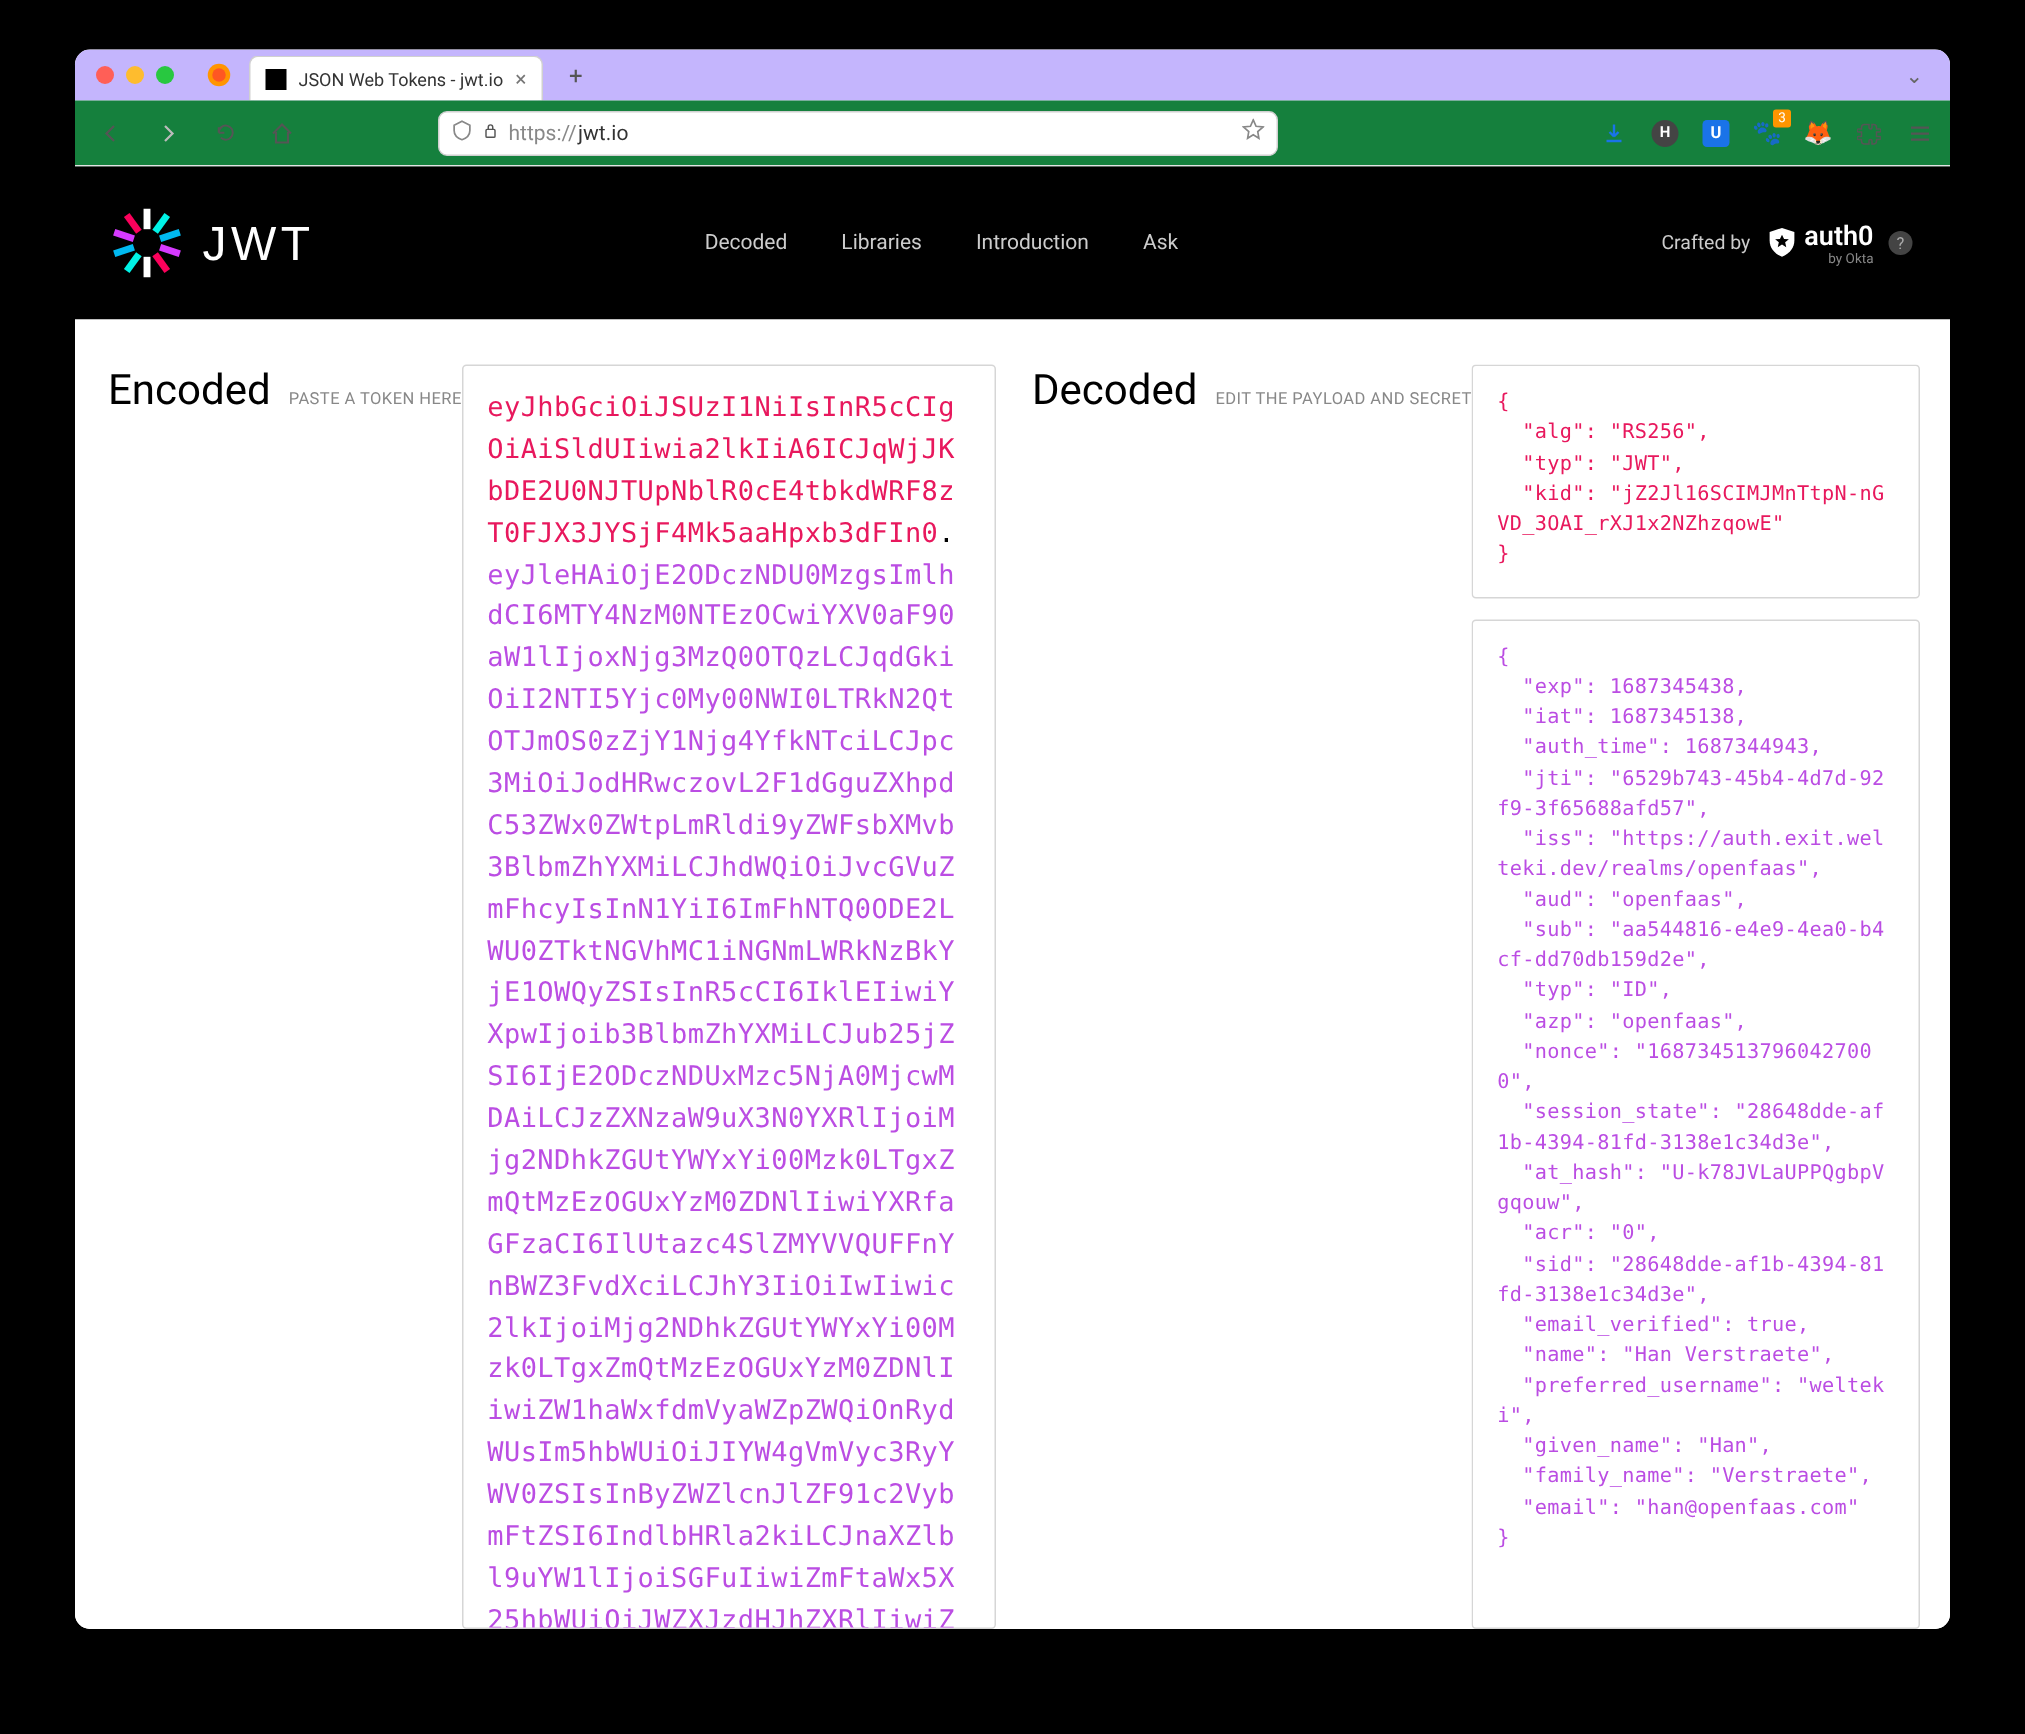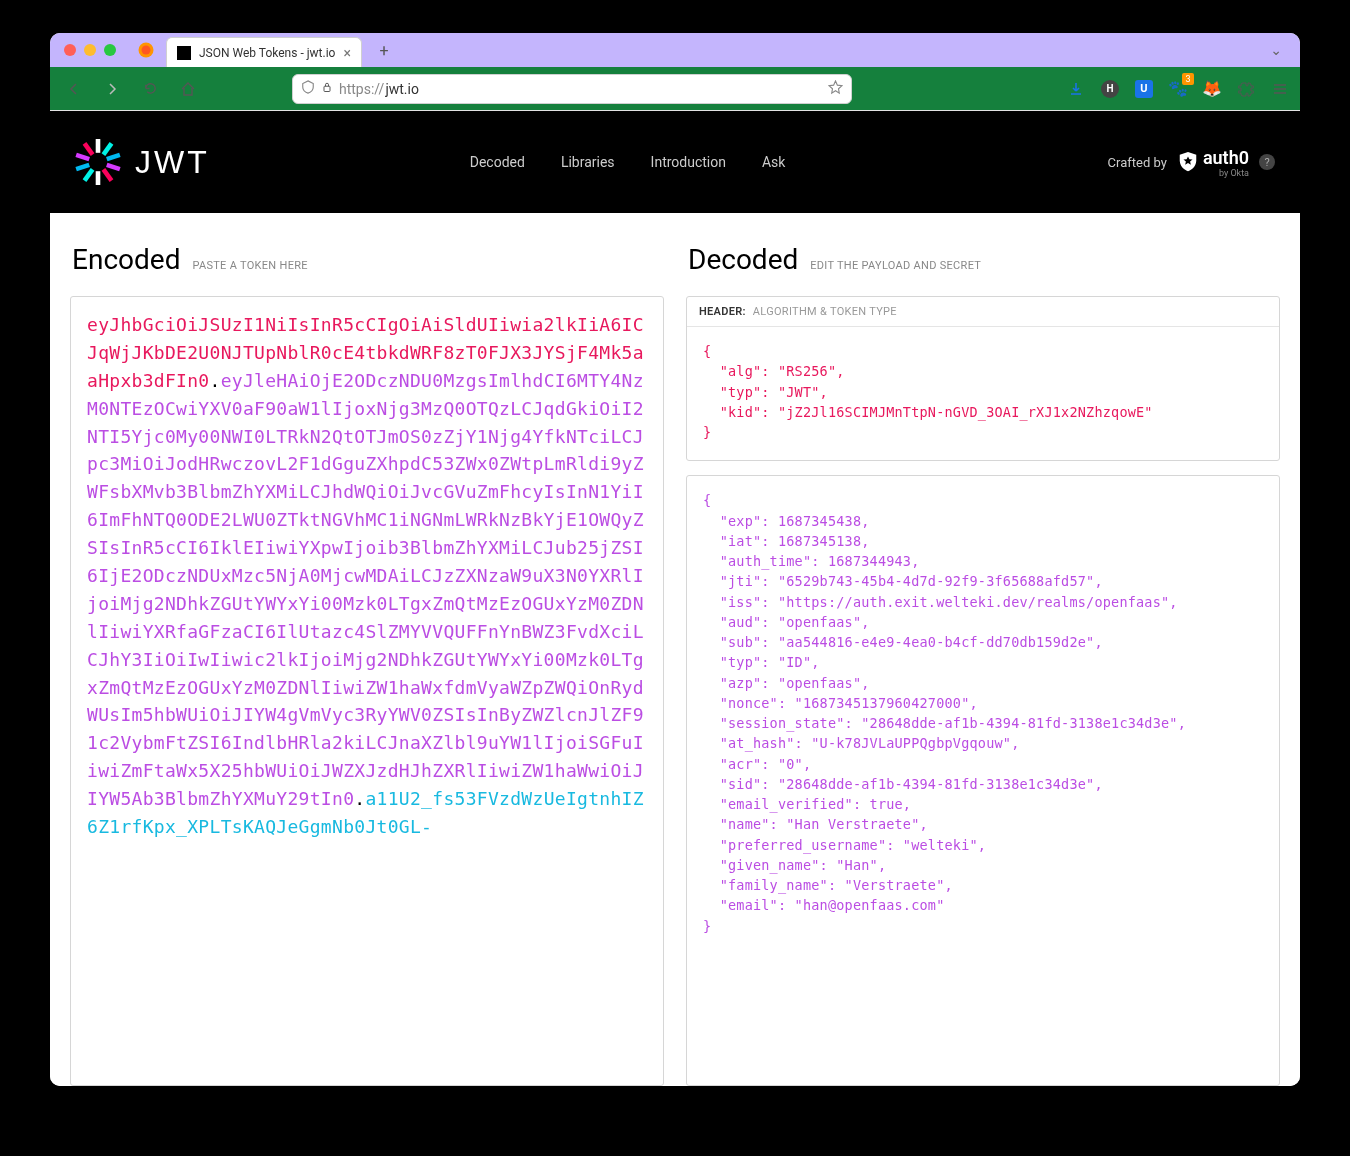--- a/index.html
+++ b/index.html
@@ -106,21 +106,21 @@
   .help-icon { width:16px;height:16px;border-radius:50%;background:#444;color:#aaa;font-size:11px;display:flex;align-items:center;justify-content:center;}
   
   .content {
     flex: 1;
     display: flex;
     padding: 30px 20px 0 20px;
     gap: 22px;
     overflow: hidden;
     background: #fff;
   }
-  .col { flex: 1; display:flex; flex-direction:column; min-width: 0;}
+  .col { flex: 1; display:flex; flex-direction:row; min-width: 0;}
   .col-head { display:flex; align-items:baseline; gap: 12px; margin-bottom: 20px; padding-left: 2px;}
   .col-title { font-size: 28px; font-weight: 400; color: #000; }
   .col-sub { font-size: 11px; color: #888; letter-spacing: 0.3px; }
   .box {
     border: 1px solid #d6d6d6;
     border-radius: 3px;
   }
   .encoded-box {
     flex:1;
     padding: 14px 16px;
@@ -309,24 +309,20 @@
       </div>
     </div>
 
     <div class="col">
       <div class="col-head">
         <span class="col-title">Decoded</span>
         <span class="col-sub">EDIT THE PAYLOAD AND SECRET</span>
       </div>
       <div class="decoded-col">
         <div class="box">
-          <div class="decoded-head">
-            <span class="label">HEADER:</span>
-            <span class="sub">ALGORITHM &amp; TOKEN TYPE</span>
-          </div>
           <pre class="json header">{
   "alg": "RS256",
   "typ": "JWT",
   "kid": "jZ2Jl16SCIMJMnTtpN-nGVD_3OAI_rXJ1x2NZhzqowE"
 }</pre>
         </div>
         <div class="box payload-box">
           <pre class="json payload">{
   "exp": 1687345438,
   "iat": 1687345138,

